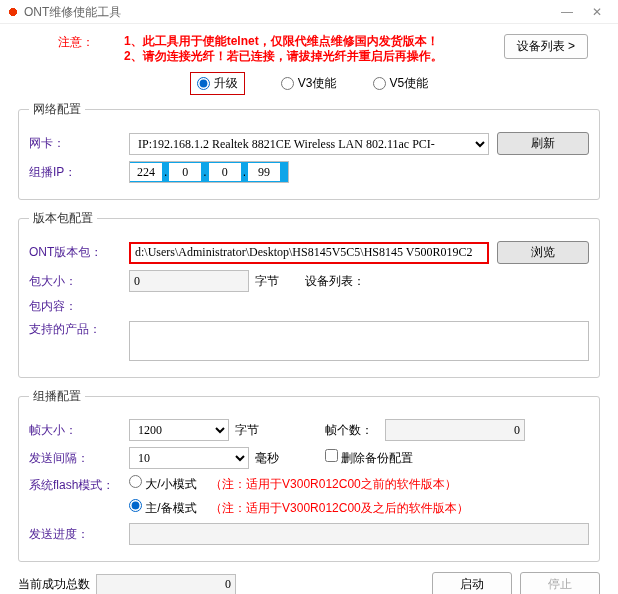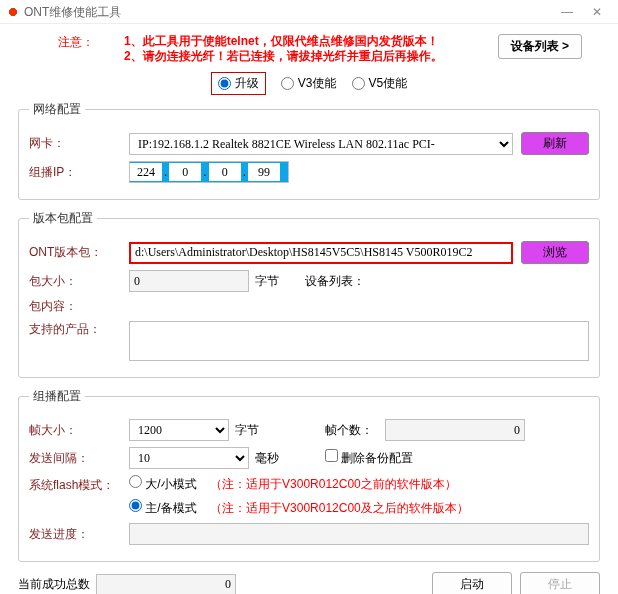--- a/index.html
+++ b/index.html
@@ -6,39 +6,39 @@
 body { font-family: "Microsoft YaHei", SimSun, sans-serif; font-size: 12px; background: #fff; width: 618px; height: 594px; overflow: hidden; }
 .titlebar { height: 24px; line-height: 24px; padding: 0 6px; background: #fff; border-bottom: 1px solid #eee; display: flex; align-items: center; }
 .logo { width: 14px; height: 14px; background: radial-gradient(circle at 50% 50%, #e30 40%, #fff 42%); border-radius: 3px; margin-right: 4px; }
 .title { color: #666; flex: 1; }
 .winbtns { display: flex; }
 .winbtn { width: 30px; text-align: center; color: #888; }
 .content { padding: 6px 18px 10px 18px; }
 .notice { color: #f00; font-size: 12px; margin: 4px 0 8px 0; display: flex; }
 .notice-label { margin-left: 40px; }
 .notice-body { margin-left: 30px; line-height: 15px; font-weight: bold; }
-.device-btn { position: absolute; top: 34px; right: 36px; font-weight: bold; }
+.device-btn { position: absolute; top: 34px; right: 30px; }
 button, .btn { font-family: inherit; font-size: 12px; padding: 3px 12px; background: #fdfdfd; border: 1px solid #adadad; border-radius: 3px; cursor: pointer; }
 button:disabled { color: #aaa; }
 fieldset { border: 1px solid #ccc; border-radius: 3px; margin-bottom: 10px; padding: 8px 10px 10px 10px; }
 legend { padding: 0 4px; color: #333; font-family: Liberation Mono, monospace; }
 .row { display: flex; align-items: center; margin: 6px 0; }
-.label { width: 100px; color: #7f1d1d; }
-.radio-row { display: flex; justify-content: center; gap: 15px; margin-bottom: 6px; }
+.label { width: 100px; color: #4c1d95; }
+.radio-row { display: flex; justify-content: center; gap: 36px; margin-bottom: 6px; }
 .radio-opt { display: flex; align-items: center; gap: 4px; }
 .radio-opt.sel { border: 1px solid #c00; padding: 2px 6px; }
 input[type=text], select { font-family: Liberation Serif, serif; font-size: 12px; padding: 2px 4px; border: 1px solid #bfbfbf; background: #fff; height: 22px; }
 input[readonly], input[disabled] { background: #f4f4f4; }
 .ip-box { display: flex; align-items: center; border: 1px solid #bfbfbf; height: 22px; width: 160px; background: #0ea5e9; }
 .ip-box input { border: none; width: 32px; text-align: center; height: 18px; }
 .ip-box span { padding: 0 2px; }
 .hl-red { border: 2px solid #e00 !important; }
 textarea { font-family: inherit; font-size: 12px; border: 1px solid #bfbfbf; resize: none; }
 .red { color: #f00; }
-.right-btn { margin-left: 8px; width: 68px; padding: 2px 0; border: 1px solid #888; background: #d946ef; }
+.right-btn { margin-left: 8px; width: 92px; padding: 2px 0; border: 1px solid #888; background: #e5e5e5; }
 .footer { display: flex; align-items: center; margin-top: 6px; }
 input[type=radio] { accent-color: #06c; }
 input[type=checkbox] { margin-right: 3px; }
 </style>
 </head>
 <body>
 
 <div class="titlebar">
   <div class="logo"></div>
   <div class="title">ONT维修使能工具</div>

